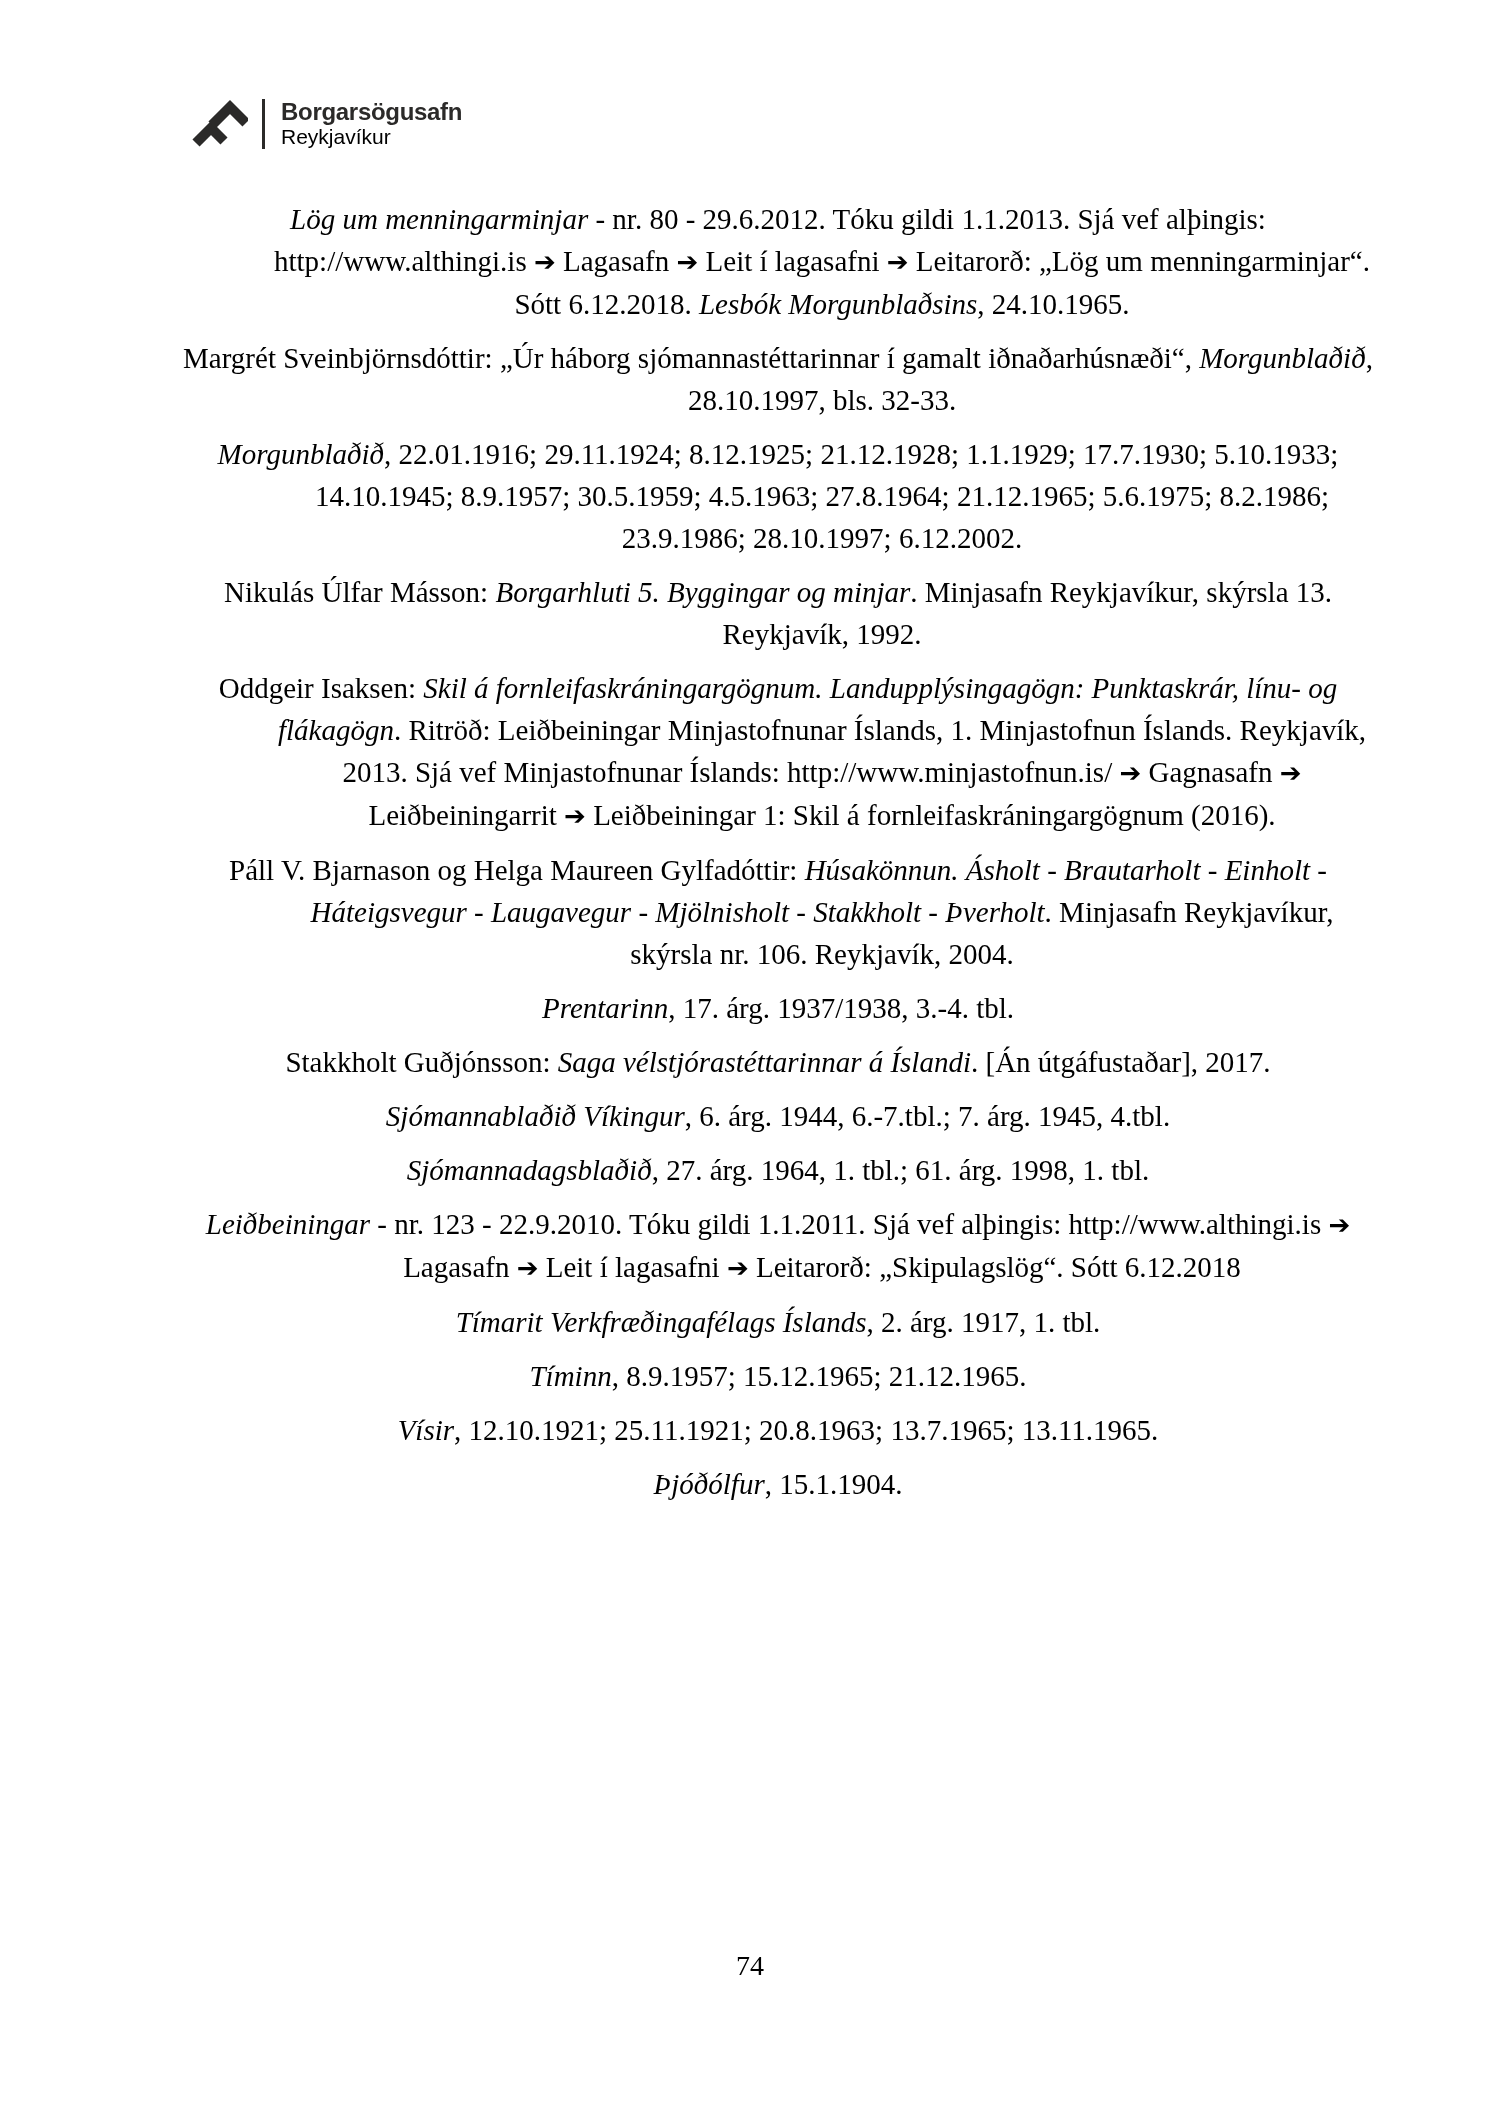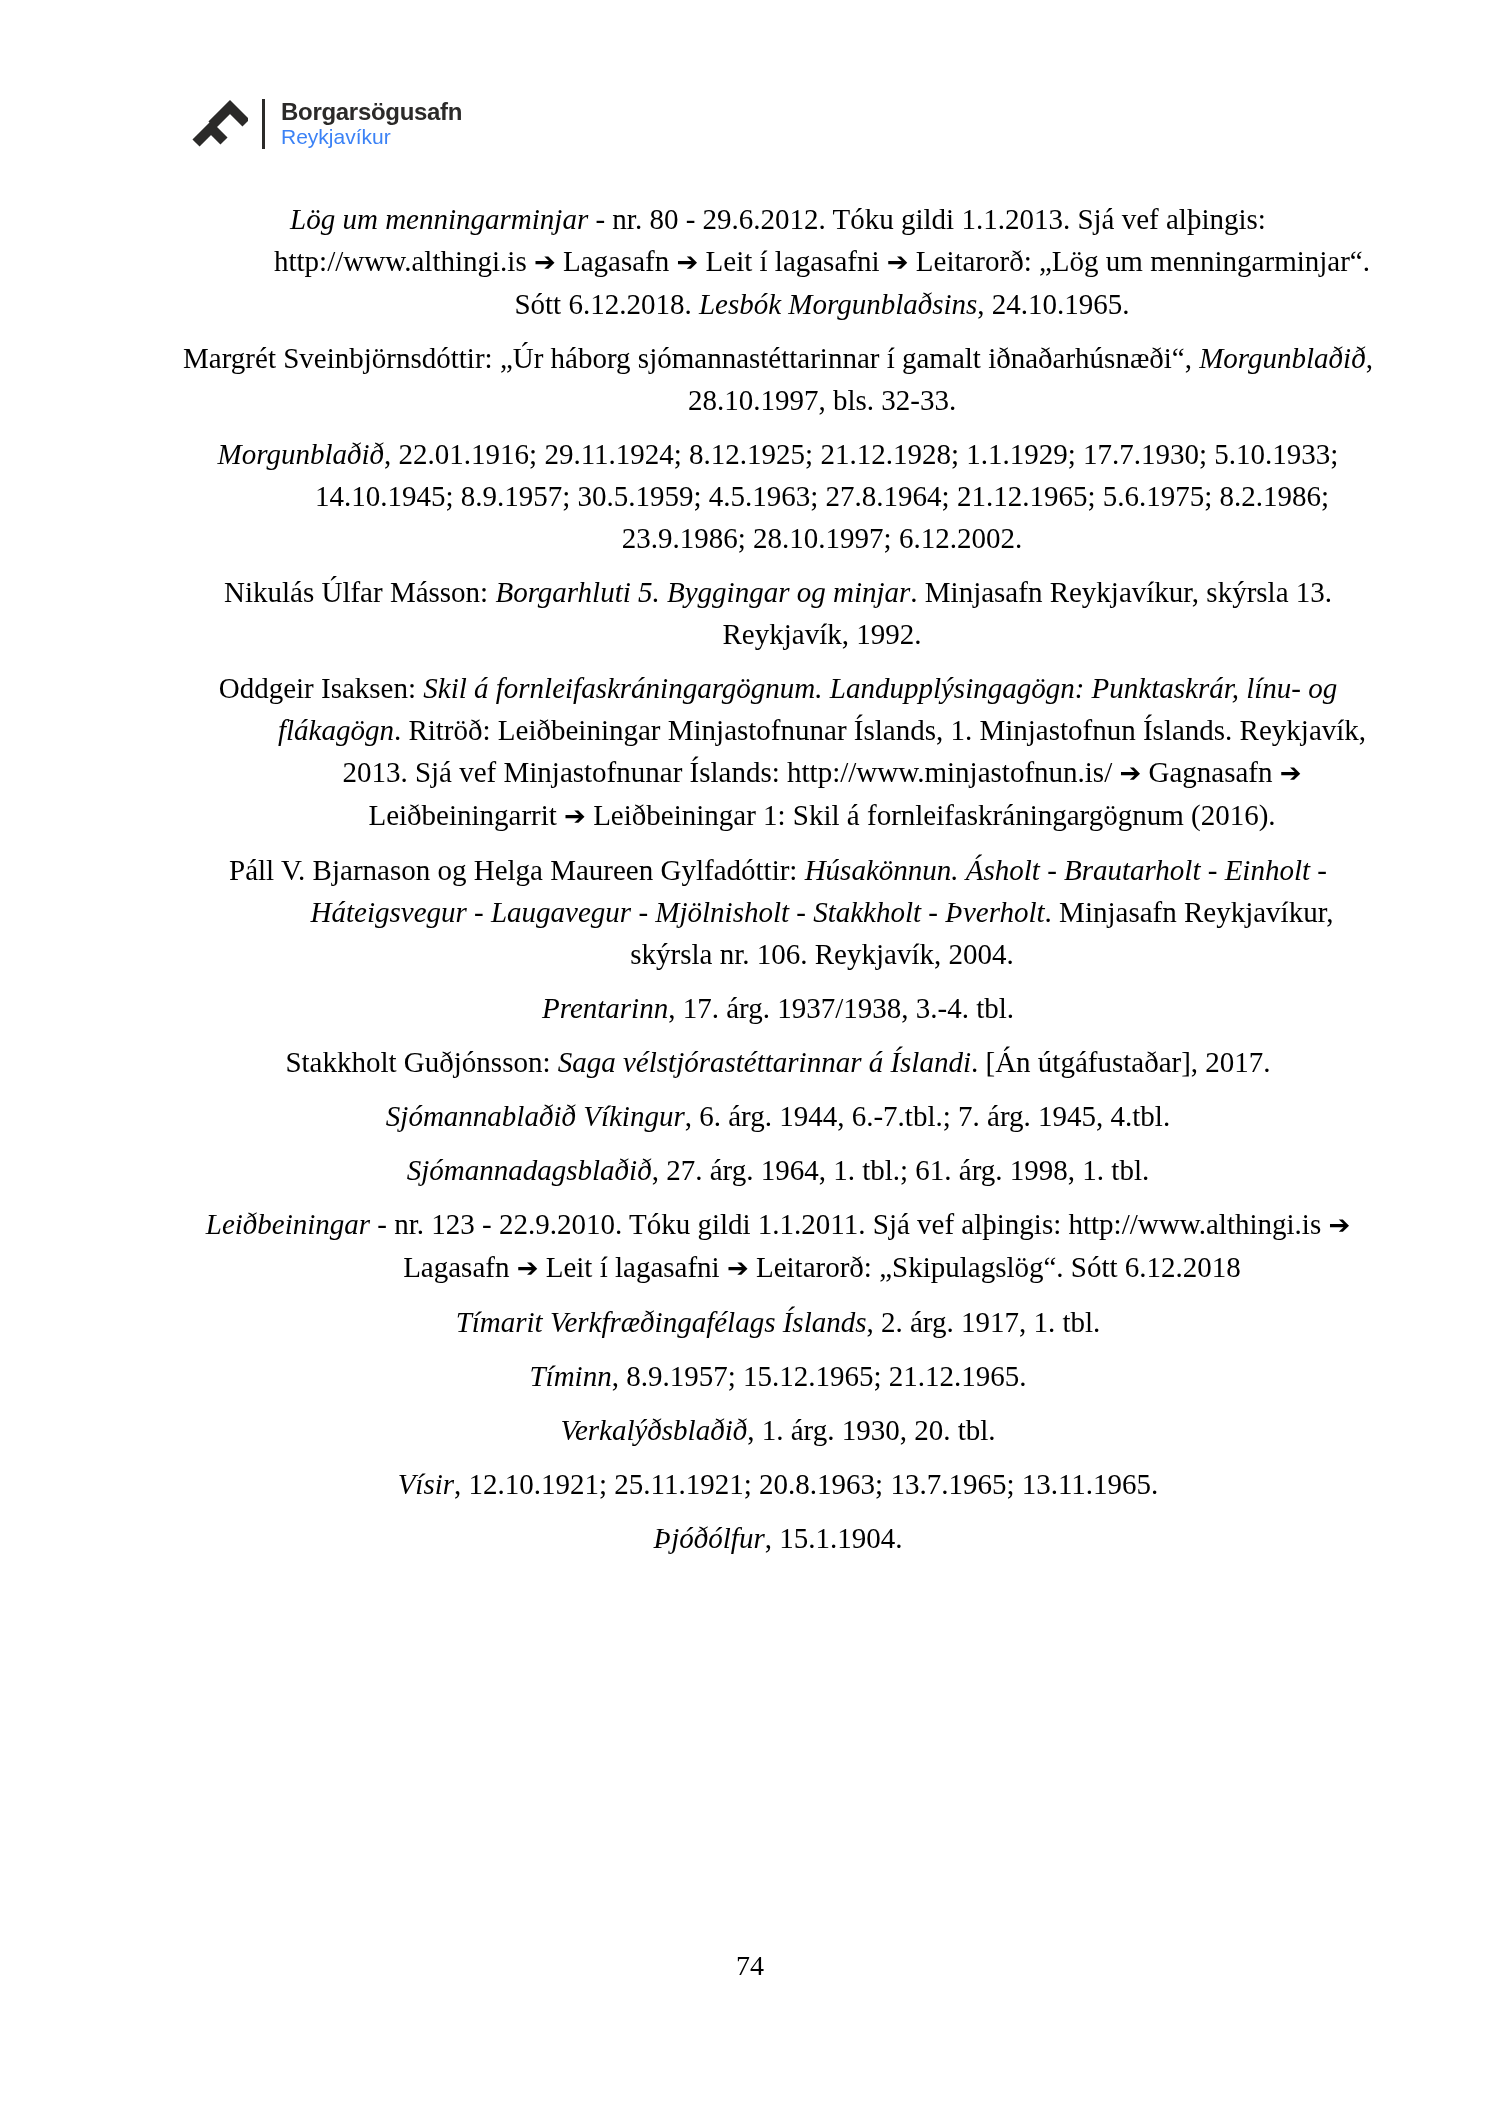--- a/index.html
+++ b/index.html
@@ -32,21 +32,21 @@
     line-height: 26px;
     color: #2b2a29;
     letter-spacing: -0.3px;
     text-align: center;
   }
   .logo-subtitle {
     font-family: "Liberation Sans", sans-serif;
     font-weight: normal;
     font-size: 21px;
     line-height: 24px;
-    color: #3b82f6;
+    color: #000000;
   }
 
   
   .bibliography {
     position: absolute;
     left: 178px; top: 186px;
     width: 1200px;
   }
   .entry {
     margin: 12px 0 10px 0;
@@ -98,20 +98,19 @@
       <p class="entry"><span>Nikulás Úlfar Másson: </span><em>Borgarhluti 5. Byggingar og minjar</em><span>. Minjasafn Reykjavíkur, skýrsla 13. Reykjavík, 1992.</span></p>
       <p class="entry"><span>Oddgeir Isaksen: </span><em>Skil á fornleifaskráningargögnum. Landupplýsingagögn: Punktaskrár, línu- og flákagögn</em><span>. Ritröð: Leiðbeiningar Minjastofnunar Íslands, 1. Minjastofnun Íslands. Reykjavík, 2013. Sjá vef Minjastofnunar Íslands: http://www.minjastofnun.is/ </span><span class="arrow">➔</span><span> Gagnasafn </span><span class="arrow">➔</span><span> Leiðbeiningarrit </span><span class="arrow">➔</span><span> Leiðbeiningar 1: Skil á fornleifaskráningargögnum (2016).</span></p>
       <p class="entry"><span>Páll V. Bjarnason og Helga Maureen Gylfadóttir: </span><em>Húsakönnun. Ásholt - Brautarholt - Einholt - Háteigsvegur - Laugavegur - Mjölnisholt - Stakkholt - Þverholt</em><span>. Minjasafn Reykjavíkur, skýrsla nr. 106. Reykjavík, 2004.</span></p>
       <p class="entry"><em>Prentarinn</em><span>, 17. árg. 1937/1938, 3.-4. tbl.</span></p>
       <p class="entry"><span>Stakkholt Guðjónsson: </span><em>Saga vélstjórastéttarinnar á Íslandi</em><span>. [Án útgáfustaðar], 2017.</span></p>
       <p class="entry"><em>Sjómannablaðið Víkingur</em><span>, 6. árg. 1944, 6.-7.tbl.; 7. árg. 1945, 4.tbl.</span></p>
       <p class="entry"><em>Sjómannadagsblaðið</em><span>, 27. árg. 1964, 1. tbl.; 61. árg. 1998, 1. tbl.</span></p>
       <p class="entry"><em>Leiðbeiningar</em><span> - nr. 123 - 22.9.2010. Tóku gildi 1.1.2011. Sjá vef alþingis: http://www.althingi.is </span><span class="arrow">➔</span><span> Lagasafn </span><span class="arrow">➔</span><span> Leit í lagasafni </span><span class="arrow">➔</span><span> Leitarorð: „Skipulagslög“. Sótt 6.12.2018</span></p>
       <p class="entry"><em>Tímarit Verkfræðingafélags Íslands</em><span>, 2. árg. 1917, 1. tbl.</span></p>
       <p class="entry"><em>Tíminn</em><span>, 8.9.1957; 15.12.1965; 21.12.1965.</span></p>
-      <p class="entry"><em>Verkalýðsblaðið</em><span>, 1. árg. 1930, 20. tbl.</span></p>
       <p class="entry"><em>Vísir</em><span>, 12.10.1921; 25.11.1921; 20.8.1963; 13.7.1965; 13.11.1965.</span></p>
       <p class="entry"><em>Þjóðólfur</em><span>, 15.1.1904.</span></p>
     </main>
 
   <footer class="page-number">74</footer>
 
 </div>
 
 </body></html>

